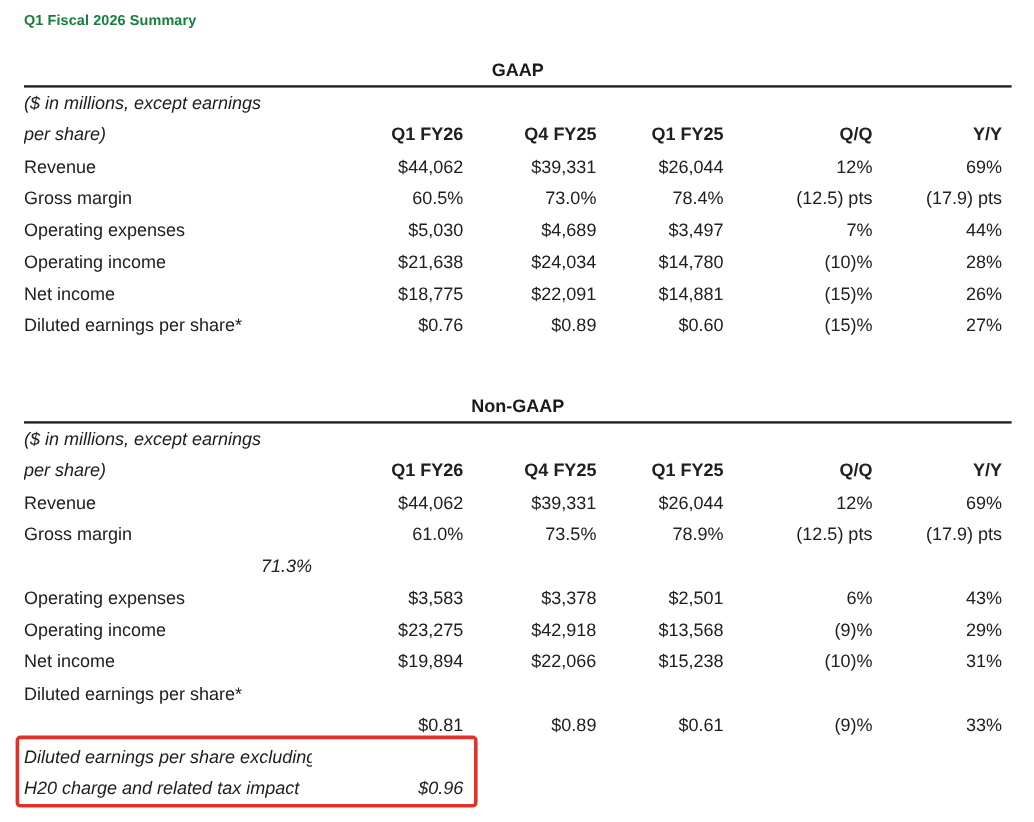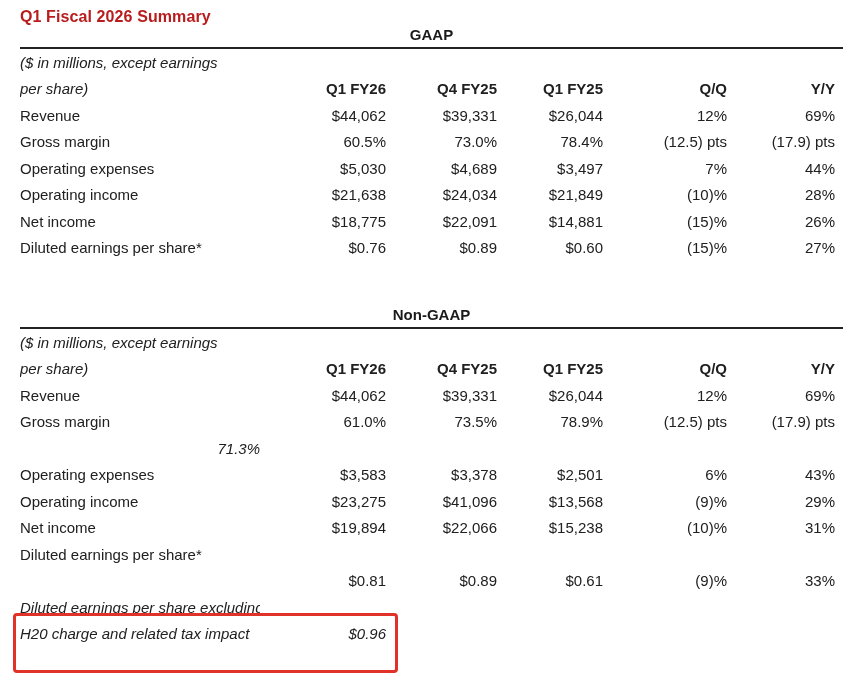--- a/index.html
+++ b/index.html
@@ -8,25 +8,25 @@
     font-family:"Liberation Sans","DejaVu Sans",sans-serif;
     font-size:15px;color:#202020;
     -webkit-font-smoothing:antialiased;
   }
   .page{
     position:relative;box-sizing:border-box;
     width:862px;height:685px;overflow:hidden;
     padding:8px 19px 0 20px;
   }
   .title{
-    font-weight:700;font-size:16px;line-height:18px;color:#b91c1c;
+    font-weight:700;font-size:12px;line-height:18px;color:#15803d;
     letter-spacing:.1px;
   }
   .section-heading{
-    text-align:center;font-weight:700;
+    margin-top:24px;text-align:center;font-weight:700;
     font-size:15px;line-height:18px;color:#1a1a1a;
   }
   .section-heading.second{margin-top:45px;}
   .rule{margin-top:3px;height:0;border-top:2px solid #222222;}
   .row{
     display:grid;
     grid-template-columns:240px 126px 111px 106px 124px 116px;
     height:26.5px;align-items:center;
   }
   .hrow1{height:26.5px;display:flex;align-items:center;}
@@ -88,21 +88,21 @@
       <div class="cv">$4,689</div>
       <div class="cv">$3,497</div>
       <div class="cv">7%</div>
       <div class="cv last">44%</div>
     </div>
 
     <div class="row">
       <div class="cl">Operating income</div>
       <div class="cv">$21,638</div>
       <div class="cv">$24,034</div>
-      <div class="cv">$21,849</div>
+      <div class="cv">$14,780</div>
       <div class="cv">(10)%</div>
       <div class="cv last">28%</div>
     </div>
 
     <div class="row">
       <div class="cl">Net income</div>
       <div class="cv">$18,775</div>
       <div class="cv">$22,091</div>
       <div class="cv">$14,881</div>
       <div class="cv">(15)%</div>
@@ -164,21 +164,21 @@
       <div class="cv">$3,583</div>
       <div class="cv">$3,378</div>
       <div class="cv">$2,501</div>
       <div class="cv">6%</div>
       <div class="cv last">43%</div>
     </div>
 
     <div class="row">
       <div class="cl">Operating income</div>
       <div class="cv">$23,275</div>
-      <div class="cv">$41,096</div>
+      <div class="cv">$42,918</div>
       <div class="cv">$13,568</div>
       <div class="cv">(9)%</div>
       <div class="cv last">29%</div>
     </div>
 
     <div class="row">
       <div class="cl">Net income</div>
       <div class="cv">$19,894</div>
       <div class="cv">$22,066</div>
       <div class="cv">$15,238</div>

